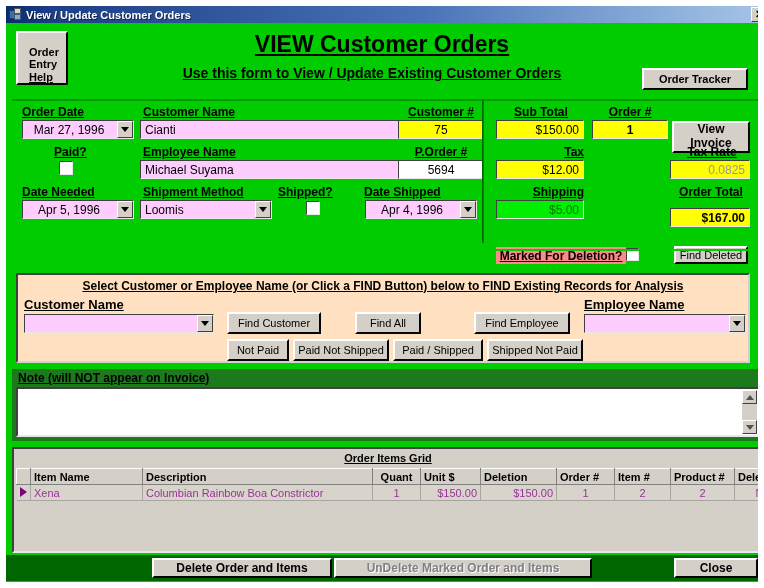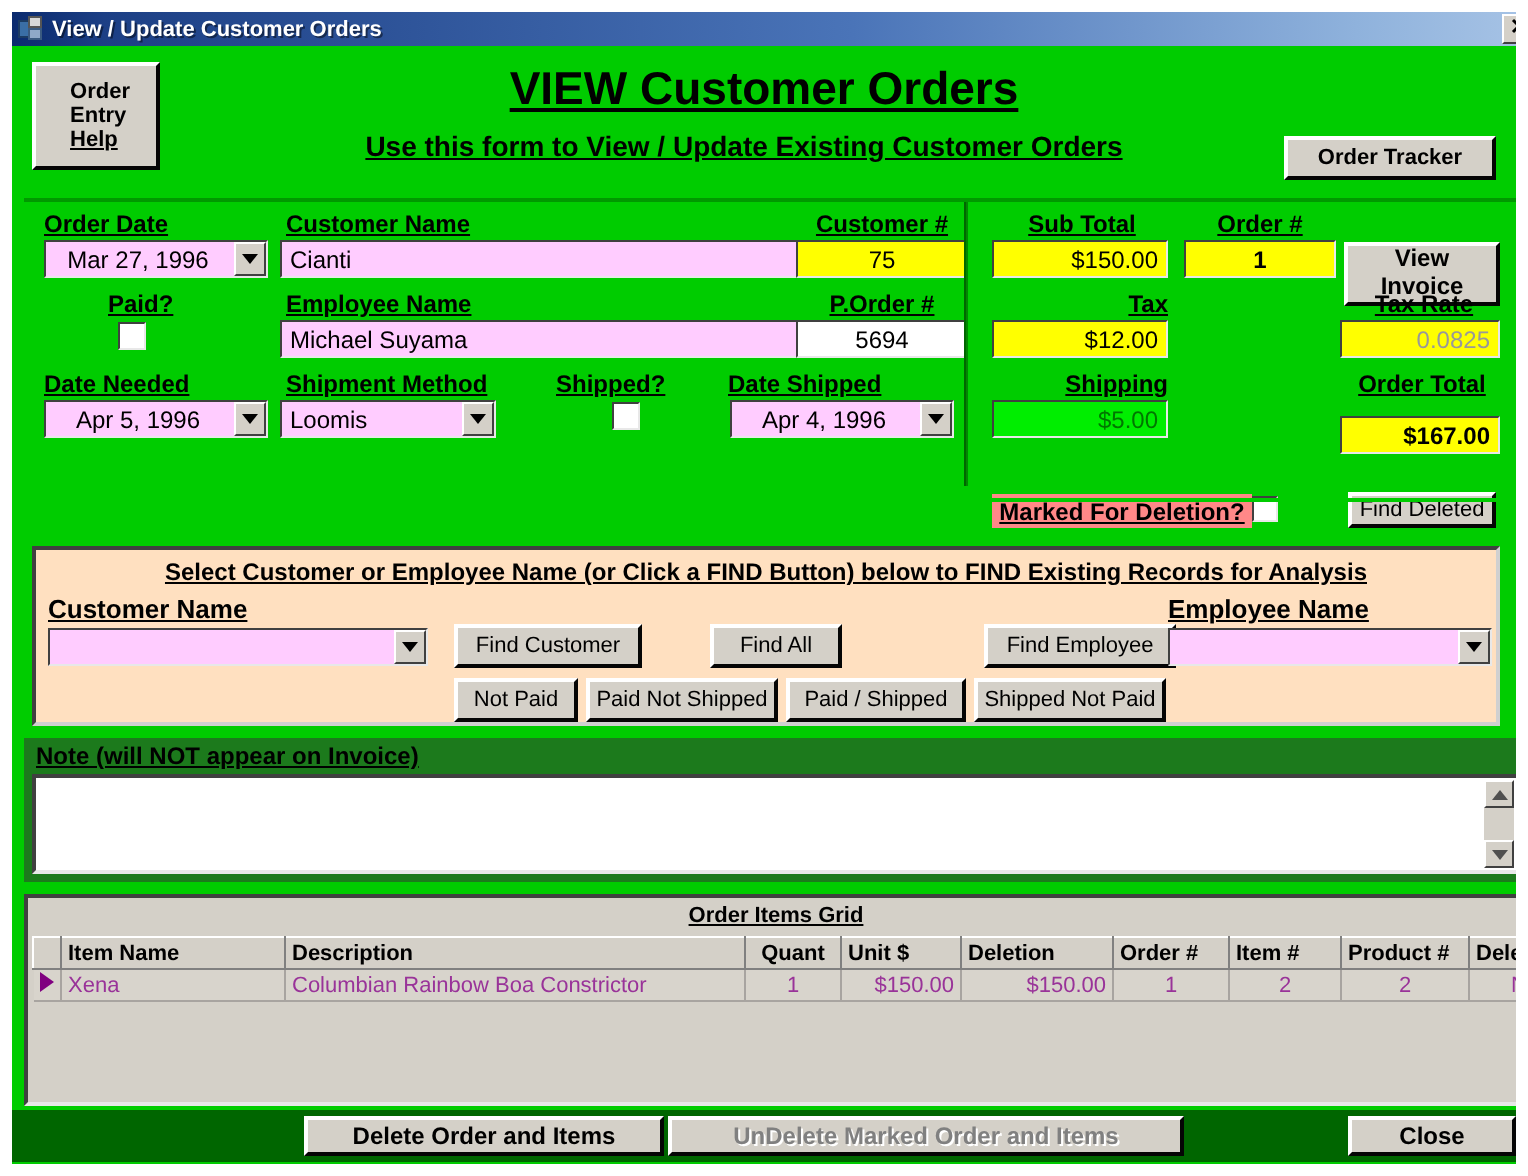--- a/index.html
+++ b/index.html
@@ -62,21 +62,21 @@
     position: absolute;
     background: #d4d0c8;
     border: 2px outset #dfdfdf;
     border-top-color:#fff; border-left-color:#fff;
     border-right-color:#5a5a5a; border-bottom-color:#5a5a5a;
     font-size: 11px; font-weight: bold; color: #000;
     display: flex; align-items: center; justify-content: center;
     text-align: center; line-height: 1.12;
     cursor: default;
   }
-  #order-entry-help { left: 10px; top: 8px; width: 64px; height: 54px; }
+  #order-entry-help { left: 10px; top: 8px; width: 52px; height: 54px; align-items: flex-end; }
   #order-entry-help span { display:block; width:100%; text-align:left; padding-left:4px; }
   #order-tracker-btn { left: 636px; top: 45px; width: 106px; height: 22px; font-size:11px; }
 
   .title-main {
     position: absolute; left: 120px; top: 8px; width: 512px;
     text-align: center; font-size: 23px; font-weight: bold; color: #000;
     text-decoration: underline; letter-spacing: 0px;
   }
   .title-sub {
     position: absolute; left: 100px; top: 42px; width: 532px;
@@ -384,21 +384,21 @@
 
     <div class="lbl" style="left:16px; top:162px;">Date Needed</div>
     <div class="combo" style="left:16px; top:177px; width:112px;">
       <div class="box ctr">Apr 5, 1996</div>
       <div class="arrow">
           <b></b>
         </div>
     </div>
 
     <div class="lbl" style="left:137px; top:162px;">Shipment Method</div>
-    <div class="combo" style="left:134px; top:177px; width:108px;">
+    <div class="combo" style="left:134px; top:177px; width:132px;">
       <div class="box">Loomis</div>
       <div class="arrow">
           <b></b>
         </div>
     </div>
 
     <div class="lbl" style="left:272px; top:162px;">Shipped?</div>
     <div class="chk" style="left:300px; top:178px;"></div>
 
     <div class="lbl" style="left:358px; top:162px;">Date Shipped</div>
@@ -450,21 +450,21 @@
       <div class="fp-lbl" style="left:6px; top:22px;">Customer Name</div>
       <div class="combo" style="left:6px; top:39px; width:190px;">
         <div class="box"></div>
         <div class="arrow">
             <b></b>
           </div>
       </div>
 
       <div class="fbtn" style="left:209px; top:37px; width:94px;">Find Customer</div>
       <div class="fbtn" style="left:337px; top:37px; width:66px;">Find All</div>
-      <div class="fbtn" style="left:456px; top:37px; width:96px;margin-left:18px;">Find Employee</div>
+      <div class="fbtn" style="left:456px; top:37px; width:96px;">Find Employee</div>
 
       <div class="fp-lbl" style="left:566px; top:22px;">Employee Name</div>
       <div class="combo" style="left:566px; top:39px; width:162px;">
         <div class="box"></div>
         <div class="arrow">
             <b></b>
           </div>
       </div>
 
       <div class="fbtn" style="left:209px; top:64px; width:62px;">Not Paid</div>

